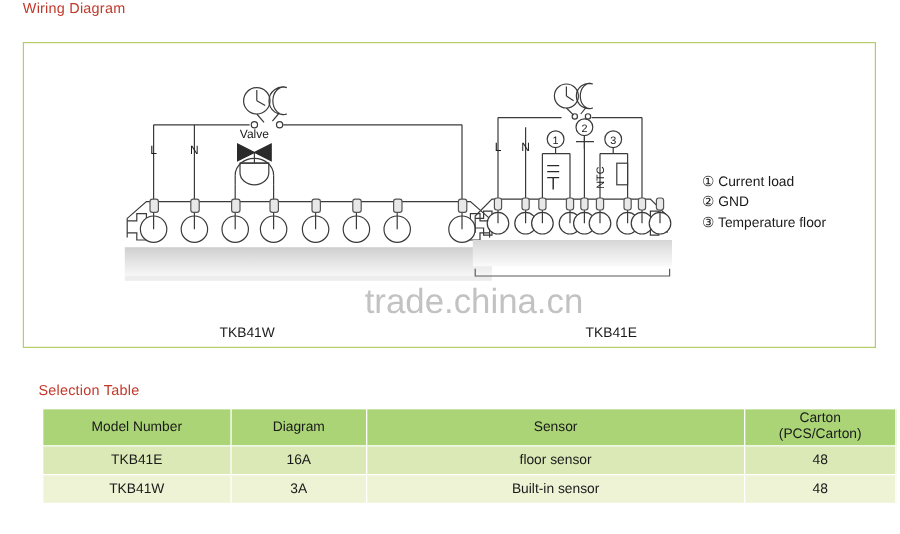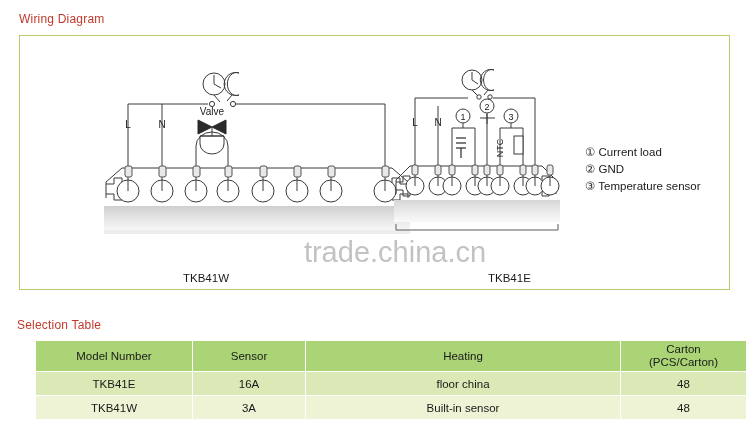--- a/index.html
+++ b/index.html
@@ -16,22 +16,22 @@
   }
 
   
   .section-heading {
     position: absolute;
     font-size: 12px;
     color: #c0392b;
     letter-spacing: 0.2px;
     white-space: nowrap;
   }
-  #wiring-heading { left: 19px; top: 12px; }
-  #selection-heading { left: 17px; top: 318px; }
+  #wiring-heading { left: 19px; top: 0; }
+  #selection-heading { left: 32px; top: 318px; }
 
   
   #wiring-frame {
     position: absolute;
     left: 19px;
     top: 35px;
     width: 711px;
     height: 255px;
     border: 1px solid #b5cc6a;
     box-sizing: border-box;
@@ -347,21 +347,21 @@
     <div class="legend-row">
       <span>①</span>
       <span>Current load</span>
     </div>
     <div class="legend-row">
       <span>②</span>
       <span>GND</span>
     </div>
     <div class="legend-row">
       <span>③</span>
-      <span>Temperature sensor</span>
+      <span>Temperature floor</span>
     </div>
   </div>
 
   <div class="caption" id="caption-left">TKB41W</div>
   <div class="caption" id="caption-right">TKB41E</div>
 
   <div id="watermark">trade.china.cn</div>
 </div>
 
 <div class="section-heading" id="selection-heading">Selection Table</div>
@@ -369,33 +369,33 @@
 <table id="selection-table">
   <colgroup>
     <col class="col-model">
       <col class="col-current">
     <col class="col-sensor">
       <col class="col-loading">
   </colgroup>
   <thead>
     <tr>
       <th>Model Number</th>
+      <th>Diagram</th>
       <th>Sensor</th>
-      <th>Heating</th>
       <th>
         <div>Carton</div>
         <div>(PCS/Carton)</div>
       </th>
     </tr>
   </thead>
   <tbody>
     <tr>
       <td>TKB41E</td>
       <td>16A</td>
-      <td>floor china</td>
+      <td>floor sensor</td>
       <td>48</td>
     </tr>
     <tr>
       <td>TKB41W</td>
       <td>3A</td>
       <td>Built-in sensor</td>
       <td>48</td>
     </tr>
   </tbody>
 </table>

